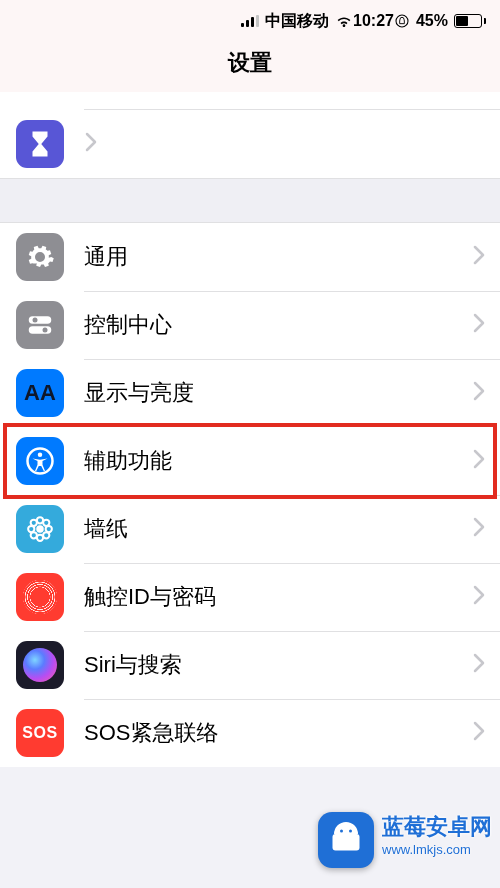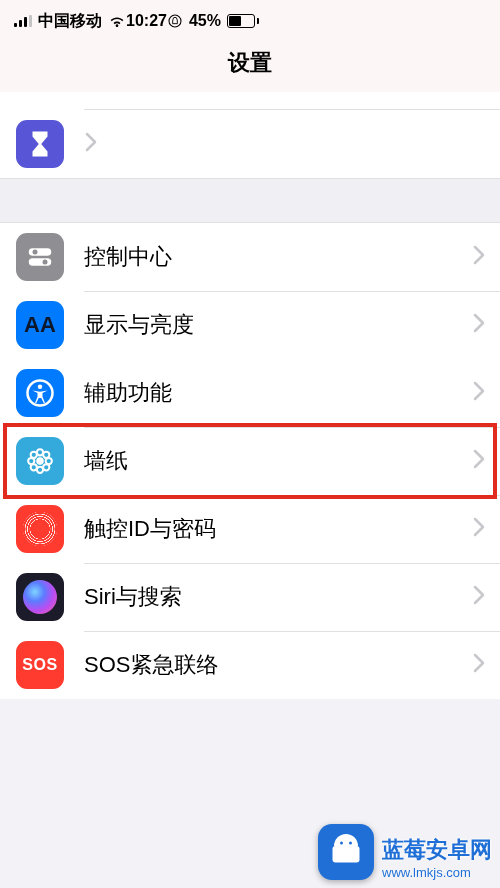--- a/index.html
+++ b/index.html
@@ -7,21 +7,21 @@
   body {
     font-family: -apple-system, "PingFang SC", "Helvetica Neue", Arial, sans-serif;
     background: #f2f2f7;
     color: #000;
     position: relative;
   }
   .status-bar {
     height: 42px;
     display: flex;
     align-items: center;
-    justify-content: flex-start;
+    justify-content: flex-end;
     padding: 0 14px;
     background: #fdf6f6;
     font-size: 16px;
     font-weight: 600;
   }
   .status-left { display: flex; align-items: center; gap: 6px; }
   .status-right { display: flex; align-items: center; gap: 6px; }
   .signal { display: flex; gap: 2px; align-items: flex-end; height: 12px; }
   .signal span { width: 3px; background: #000; border-radius: 1px; }
   .signal span:nth-child(1){height:4px;}
@@ -87,23 +87,23 @@
   .ic-wallpaper{background:#34aadc;}
   .ic-siri{background:#1b1b2a;}
   .ic-touchid{background:#ff3b30;}
   .ic-sos{background:#ff3b30;}
   .icon-wrap svg{width:30px;height:30px;fill:#fff;}
   .ic-display .aa{font-size:22px;font-weight:700;color:#0f172a;}
   .ic-sos .sos-text{font-size:16px;font-weight:800;color:#fff;letter-spacing:0.5px;}
   .watermark{
     position:absolute;
     right:8px;
-    bottom:8px;
+    bottom:20px;
     display:flex;
-    align-items:flex-end;
+    align-items:flex-start;
     gap:8px;
     z-index:10;
   }
   .wm-logo{
     width:56px;height:56px;border-radius:14px;
     background:#1f6fd6;
     display:flex;align-items:center;justify-content:center;
     box-shadow:0 2px 6px rgba(0,0,0,.3);
   }
   .wm-text{color:#1f6fd6;font-size:22px;font-weight:600;text-shadow:0 0 3px #fff,0 0 3px #fff;}
@@ -171,20 +171,31 @@
     <div class="chevron"><svg viewBox="0 0 12 20">
           <path d="M2 2l8 8-8 8" fill="none" stroke="#c7c7cc" stroke-width="2.5" stroke-linecap="round" stroke-linejoin="round"></path>
         </svg></div>
   </div>
 </div>
 
 <div class="group-gap"></div>
 
 <div class="list" style="position:relative;">
   <div class="row">
+    <div class="icon-wrap ic-general">
+      <svg viewBox="0 0 24 24">
+          <path d="M12 8a4 4 0 1 0 0 8 4 4 0 0 0 0-8zm9 4l2 1-1 3-2-.4a9 9 0 0 1-1.4 1.4l.4 2-3 1-1-2a9 9 0 0 1-2 0l-1 2-3-1 .4-2A9 9 0 0 1 6 17l-2 .4-1-3 2-1a9 9 0 0 1 0-2l-2-1 1-3 2 .4A9 9 0 0 1 7.4 6l-.4-2 3-1 1 2a9 9 0 0 1 2 0l1-2 3 1-.4 2A9 9 0 0 1 18 7l2-.4 1 3-2 1a9 9 0 0 1 0 2z"></path>
+        </svg>
+    </div>
+    <div class="label">通用</div>
+    <div class="chevron"><svg viewBox="0 0 12 20">
+          <path d="M2 2l8 8-8 8" fill="none" stroke="#c7c7cc" stroke-width="2.5" stroke-linecap="round" stroke-linejoin="round"></path>
+        </svg></div>
+  </div>
+  <div class="row">
     <div class="icon-wrap ic-control">
       <svg viewBox="0 0 24 24">
           <rect x="3" y="5" width="18" height="6" rx="3"></rect>
           <rect x="3" y="13" width="18" height="6" rx="3"></rect>
           <circle cx="8" cy="8" r="2" fill="#8e8e93"></circle>
           <circle cx="16" cy="16" r="2" fill="#8e8e93"></circle>
         </svg>
     </div>
     <div class="label">控制中心</div>
     <div class="chevron"><svg viewBox="0 0 12 20">

